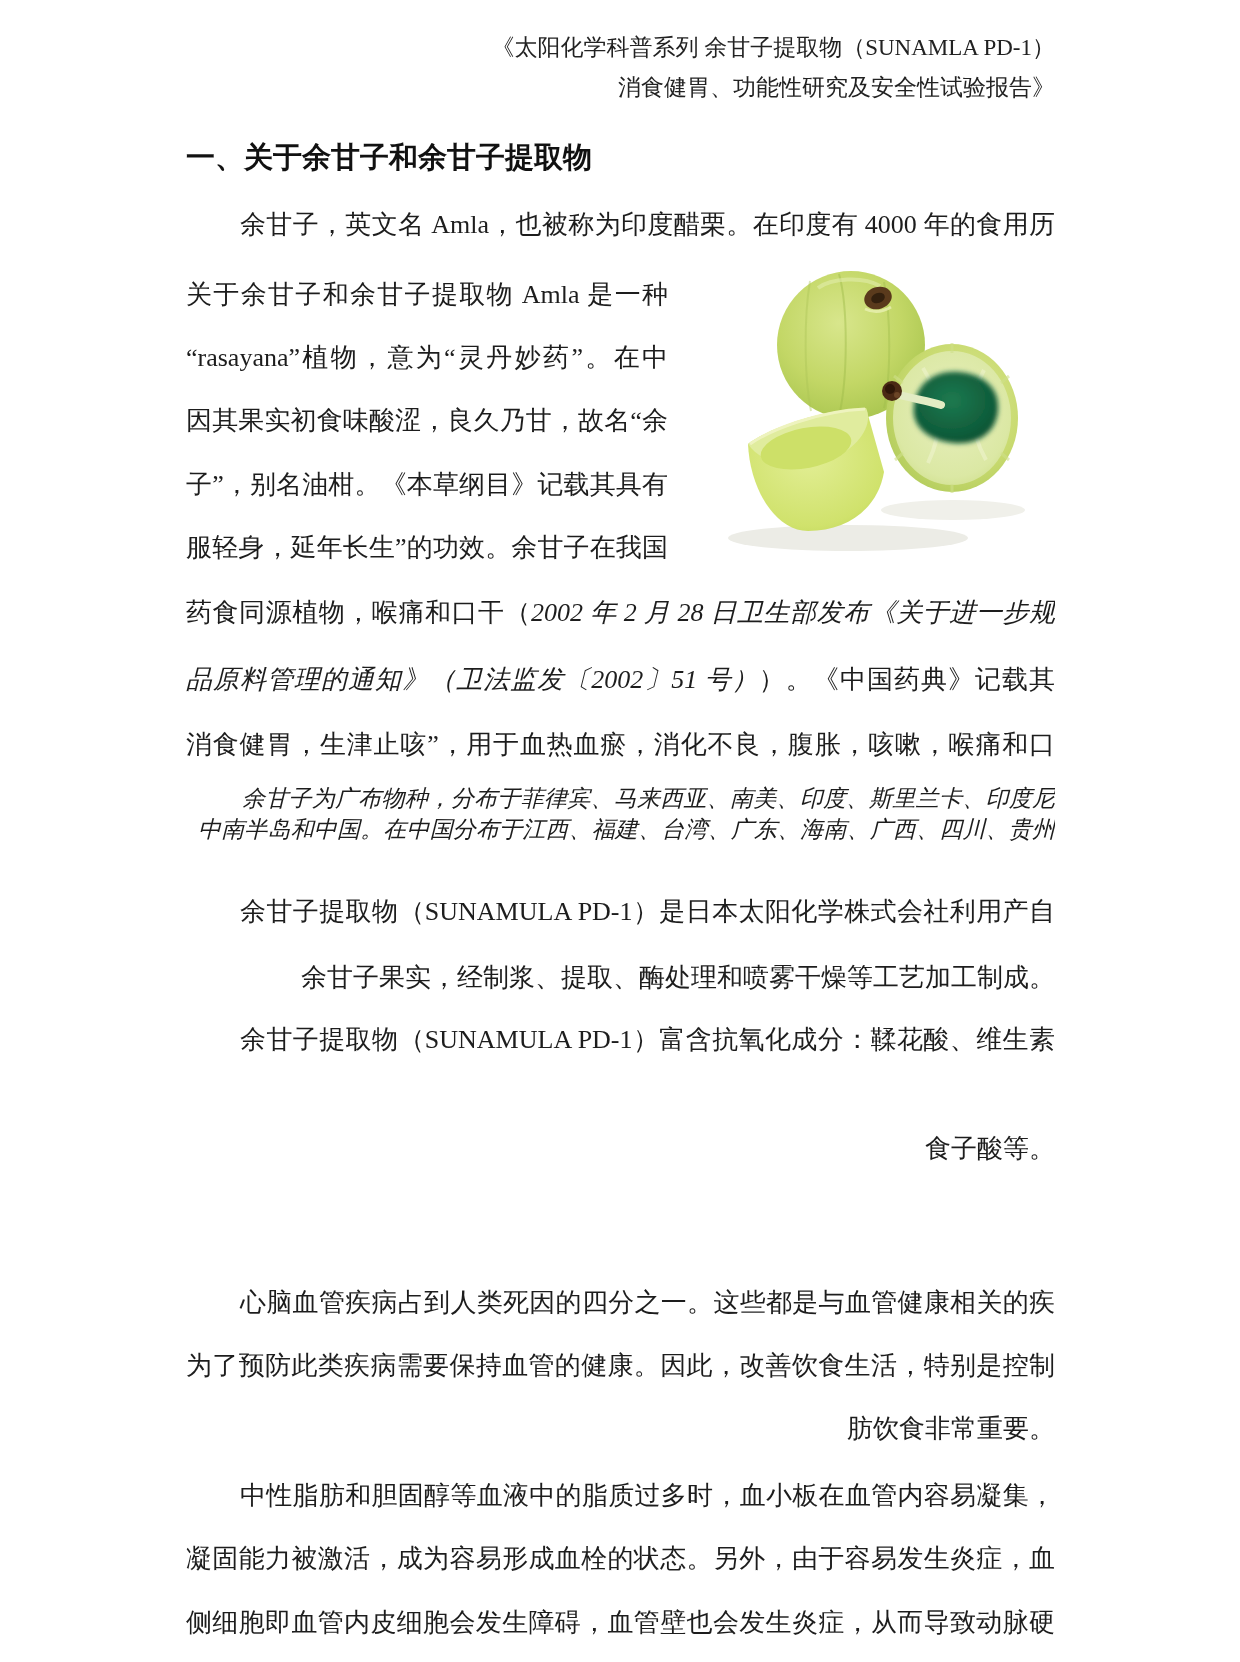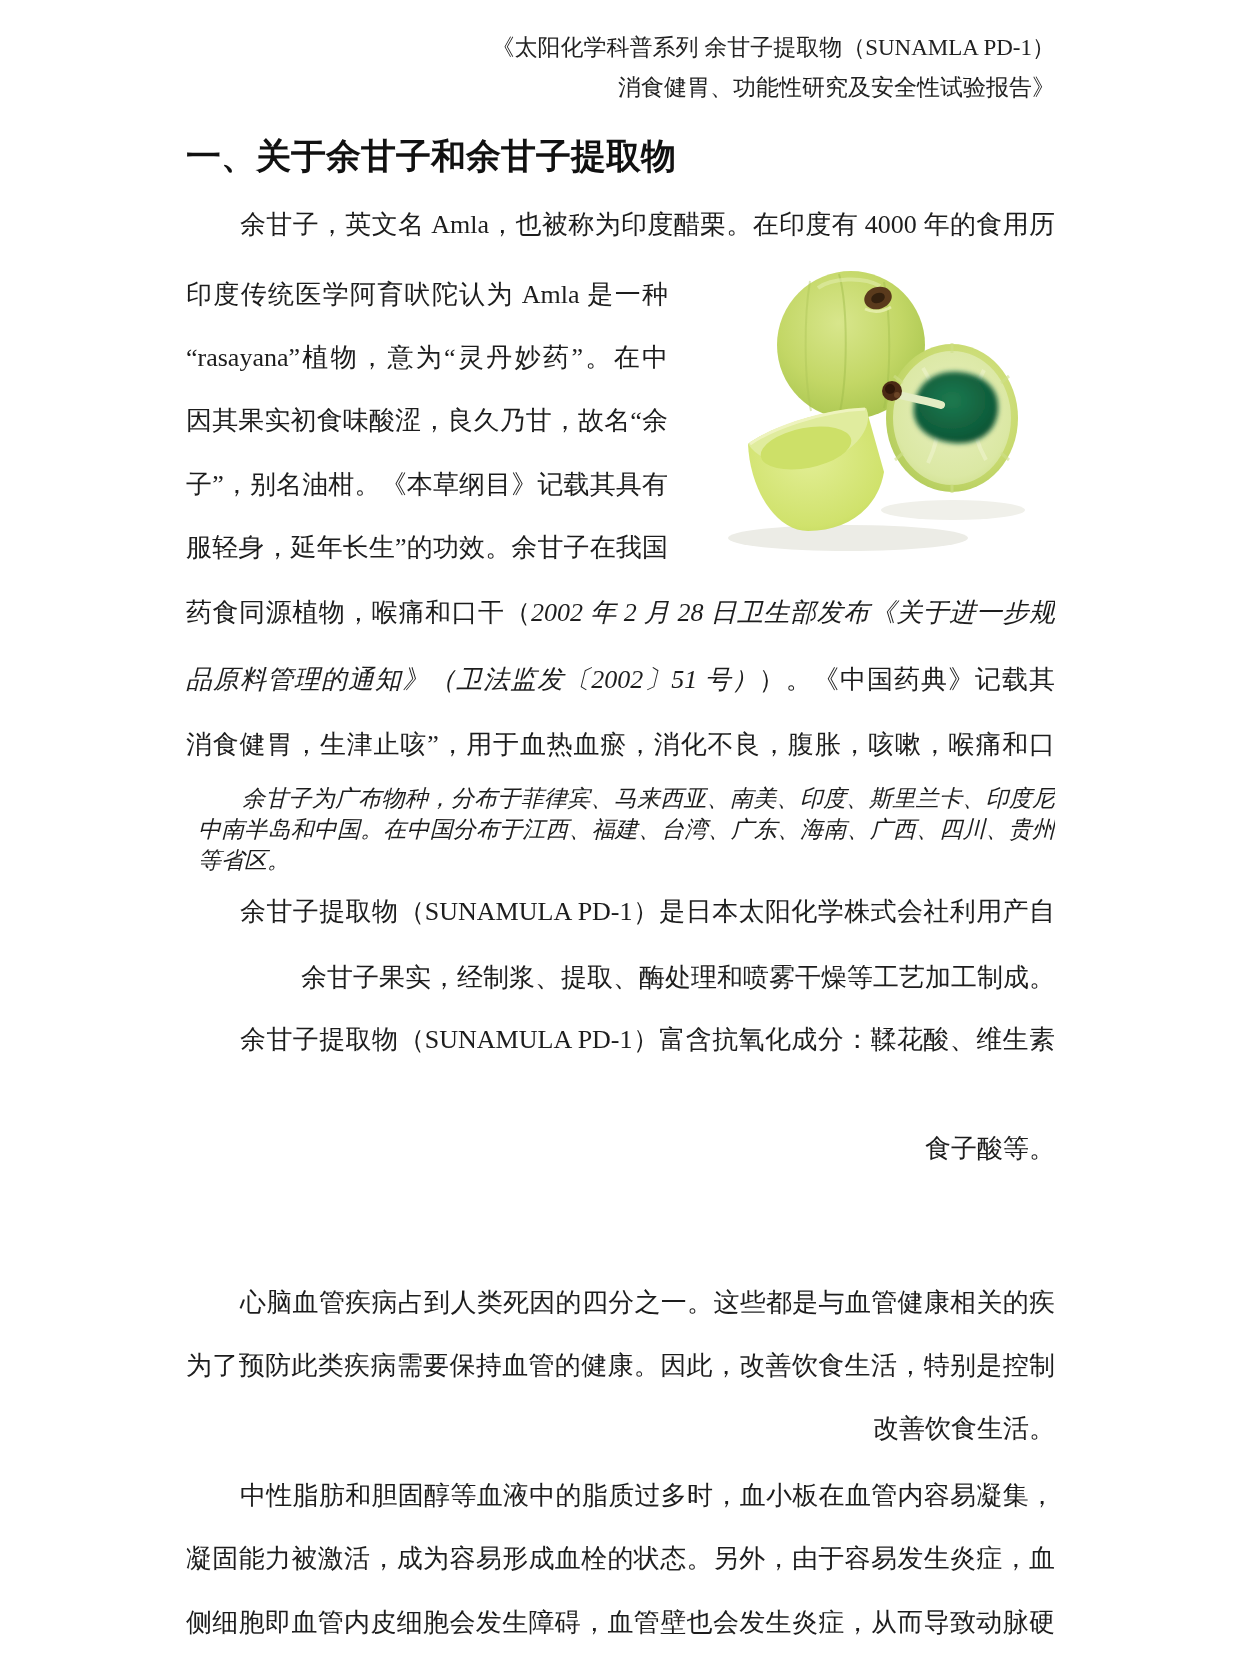--- a/index.html
+++ b/index.html
@@ -16,21 +16,21 @@
   }
   .nw{width:482px;}                    
   .just{text-align:justify;text-align-last:justify;}
   .ind{text-indent:54px;}
   .hdr{
     position:absolute;left:178px;width:869px;height:42px;
     font-size:23px;line-height:40px;text-align:right;color:#222;
   }
   .h{
     position:absolute;left:178px;width:869px;height:40px;
-    font-size:35px;line-height:34px;font-weight:bold;color:#111;
+    font-size:29px;line-height:34px;font-weight:bold;color:#111;
   }
   .sm{
     position:absolute;left:190px;width:857px;height:31px;
     font-size:23px;line-height:29px;font-style:italic;overflow:hidden;
   }
   .sm.ind2{text-indent:44px;}
   .it{font-style:italic;}
   .figure{position:absolute;left:690px;top:248px;width:330px;height:320px;}
 </style>
 </head>
@@ -38,44 +38,43 @@
 
 <div class="page">
 
   <div class="hdr" style="top:28px">《太阳化学科普系列 余甘子提取物（SUNAMLA PD-1）</div>
   <div class="hdr" style="top:68px">消食健胃、功能性研究及安全性试验报告》</div>
 
   <div class="h" style="top:140px">一、关于余甘子和余甘子提取物</div>
 
   <div class="ln just ind" style="top:208px">余甘子，英文名 Amla，也被称为印度醋栗。在印度有 4000 年的食用历史。</div>
 
-  <div class="ln just nw" style="top:278px">印度传统医学阿育吠陀认为 Amla 是一种</div>
+  <div class="ln just nw" style="top:278px">关于余甘子和余甘子提取物 Amla 是一种</div>
   <div class="ln just nw" style="top:341px">“rasayana”植物，意为“灵丹妙药”。在中国，</div>
   <div class="ln just nw" style="top:404px">因其果实初食味酸涩，良久乃甘，故名“余甘</div>
   <div class="ln just nw" style="top:468px">子”，别名油柑。《本草纲目》记载其具有“久</div>
   <div class="ln just nw" style="top:531px">服轻身，延年长生”的功效。余甘子在我国属于</div>
 
   <div class="ln just" style="top:596px"><span>药食同源植物，喉痛和口干（</span><span class="it">2002 年 2 月 28 日卫生部发布《关于进一步规范保健食</span></div>
   <div class="ln just" style="top:663px"><span class="it">品原料管理的通知》（卫法监发〔2002〕51 号）</span><span>）。《中国药典》记载其“清热凉血，</span></div>
   <div class="ln just" style="top:728px">消食健胃，生津止咳”，用于血热血瘀，消化不良，腹胀，咳嗽，喉痛和口干。</div>
 
   <div class="sm just ind2" style="top:784px">余甘子为广布物种，分布于菲律宾、马来西亚、南美、印度、斯里兰卡、印度尼西亚、</div>
   <div class="sm just" style="top:815px">中南半岛和中国。在中国分布于江西、福建、台湾、广东、海南、广西、四川、贵州和云南</div>
-  <div class="sm" style="top:846px">等省区。</div>
 
   <div class="ln just ind" style="top:895px">余甘子提取物（SUNAMULA PD-1）是日本太阳化学株式会社利用产自印度的</div>
   <div class="ln" style="top:961px">余甘子果实，经制浆、提取、酶处理和喷雾干燥等工艺加工制成。</div>
 
   <div class="ln just ind" style="top:1023px">余甘子提取物（SUNAMULA PD-1）富含抗氧化成分：鞣花酸、维生素 C、没</div>
   <div class="ln" style="top:1132px">食子酸等。</div>
 
 
   <div class="ln just ind" style="top:1286px">心脑血管疾病占到人类死因的四分之一。这些都是与血管健康相关的疾病，</div>
   <div class="ln just" style="top:1349px">为了预防此类疾病需要保持血管的健康。因此，改善饮食生活，特别是控制高脂</div>
-  <div class="ln" style="top:1412px">改善饮食生活。</div>
+  <div class="ln" style="top:1412px">肪饮食非常重要。</div>
 
   <div class="ln just ind" style="top:1479px">中性脂肪和胆固醇等血液中的脂质过多时，血小板在血管内容易凝集，血液</div>
   <div class="ln just" style="top:1542px">凝固能力被激活，成为容易形成血栓的状态。另外，由于容易发生炎症，血管内</div>
   <div class="ln just" style="top:1606px">侧细胞即血管内皮细胞会发生障碍，血管壁也会发生炎症，从而导致动脉硬化。</div>
 
   <svg class="figure" viewBox="0 0 330 320" role="img">
     <defs>
       <radialGradient id="skinG" cx="42%" cy="35%" r="75%">
         <stop offset="0%" stop-color="#d8e68c"></stop>
         <stop offset="55%" stop-color="#c3d766"></stop>

